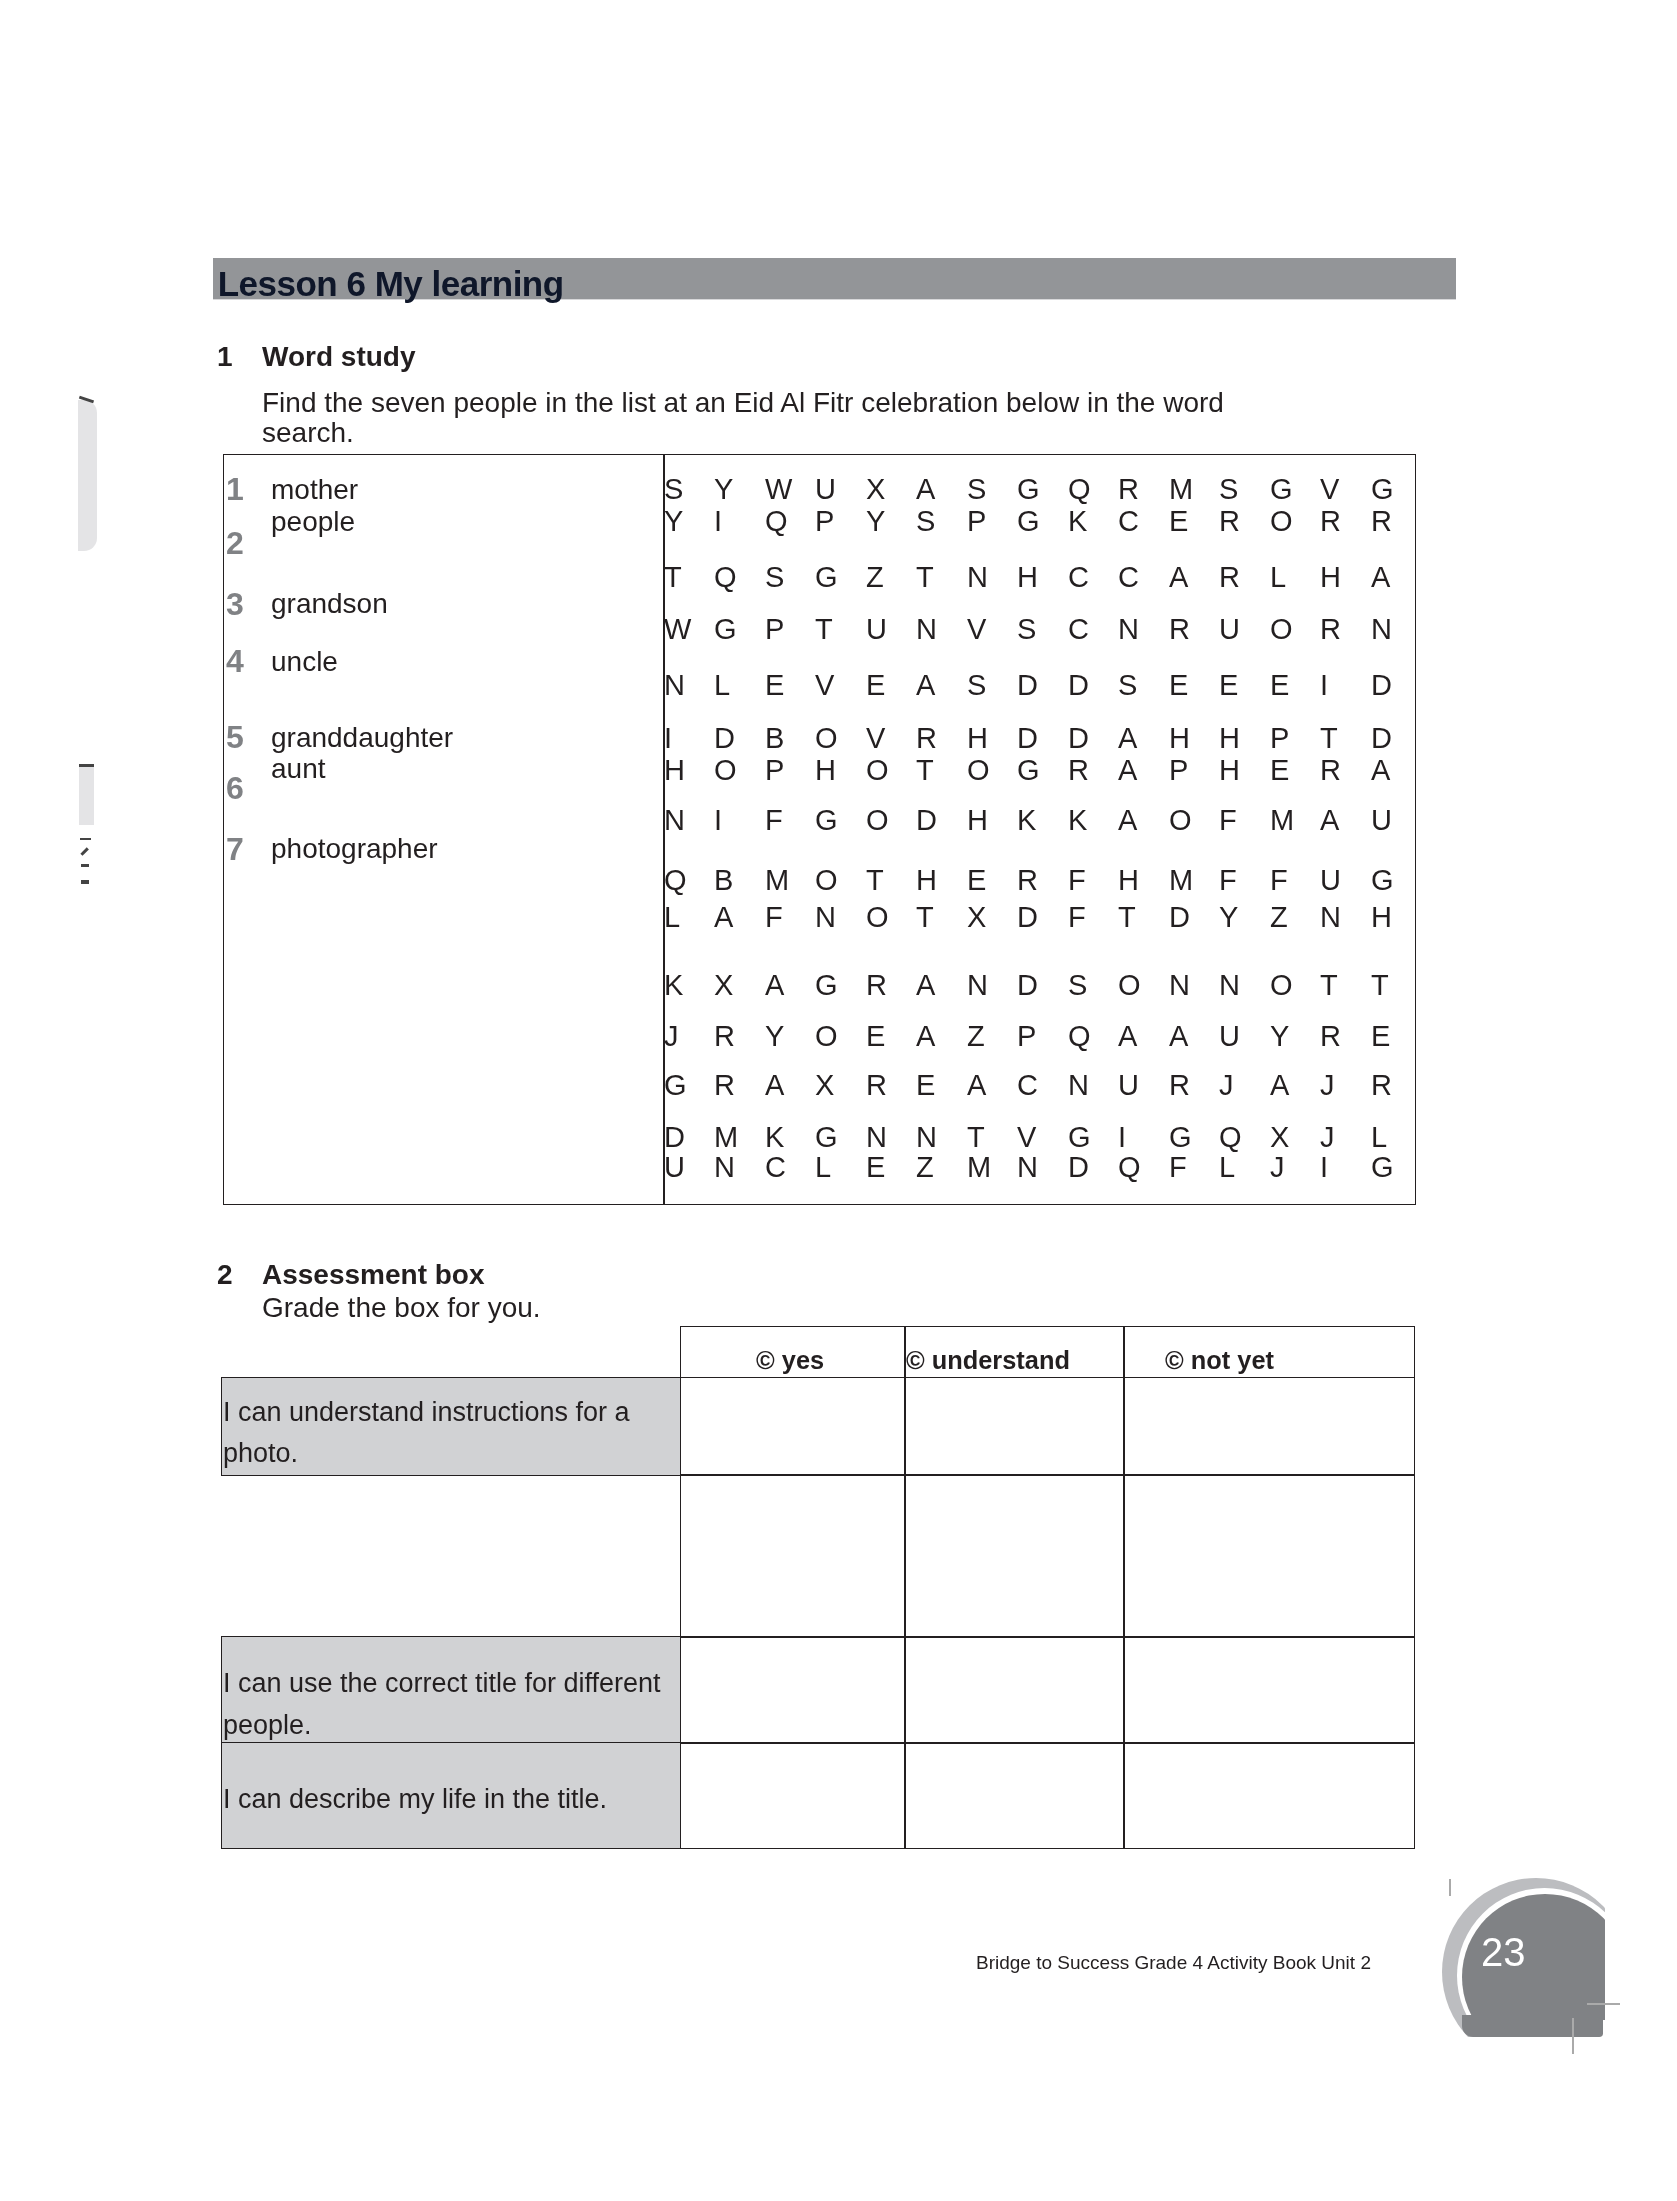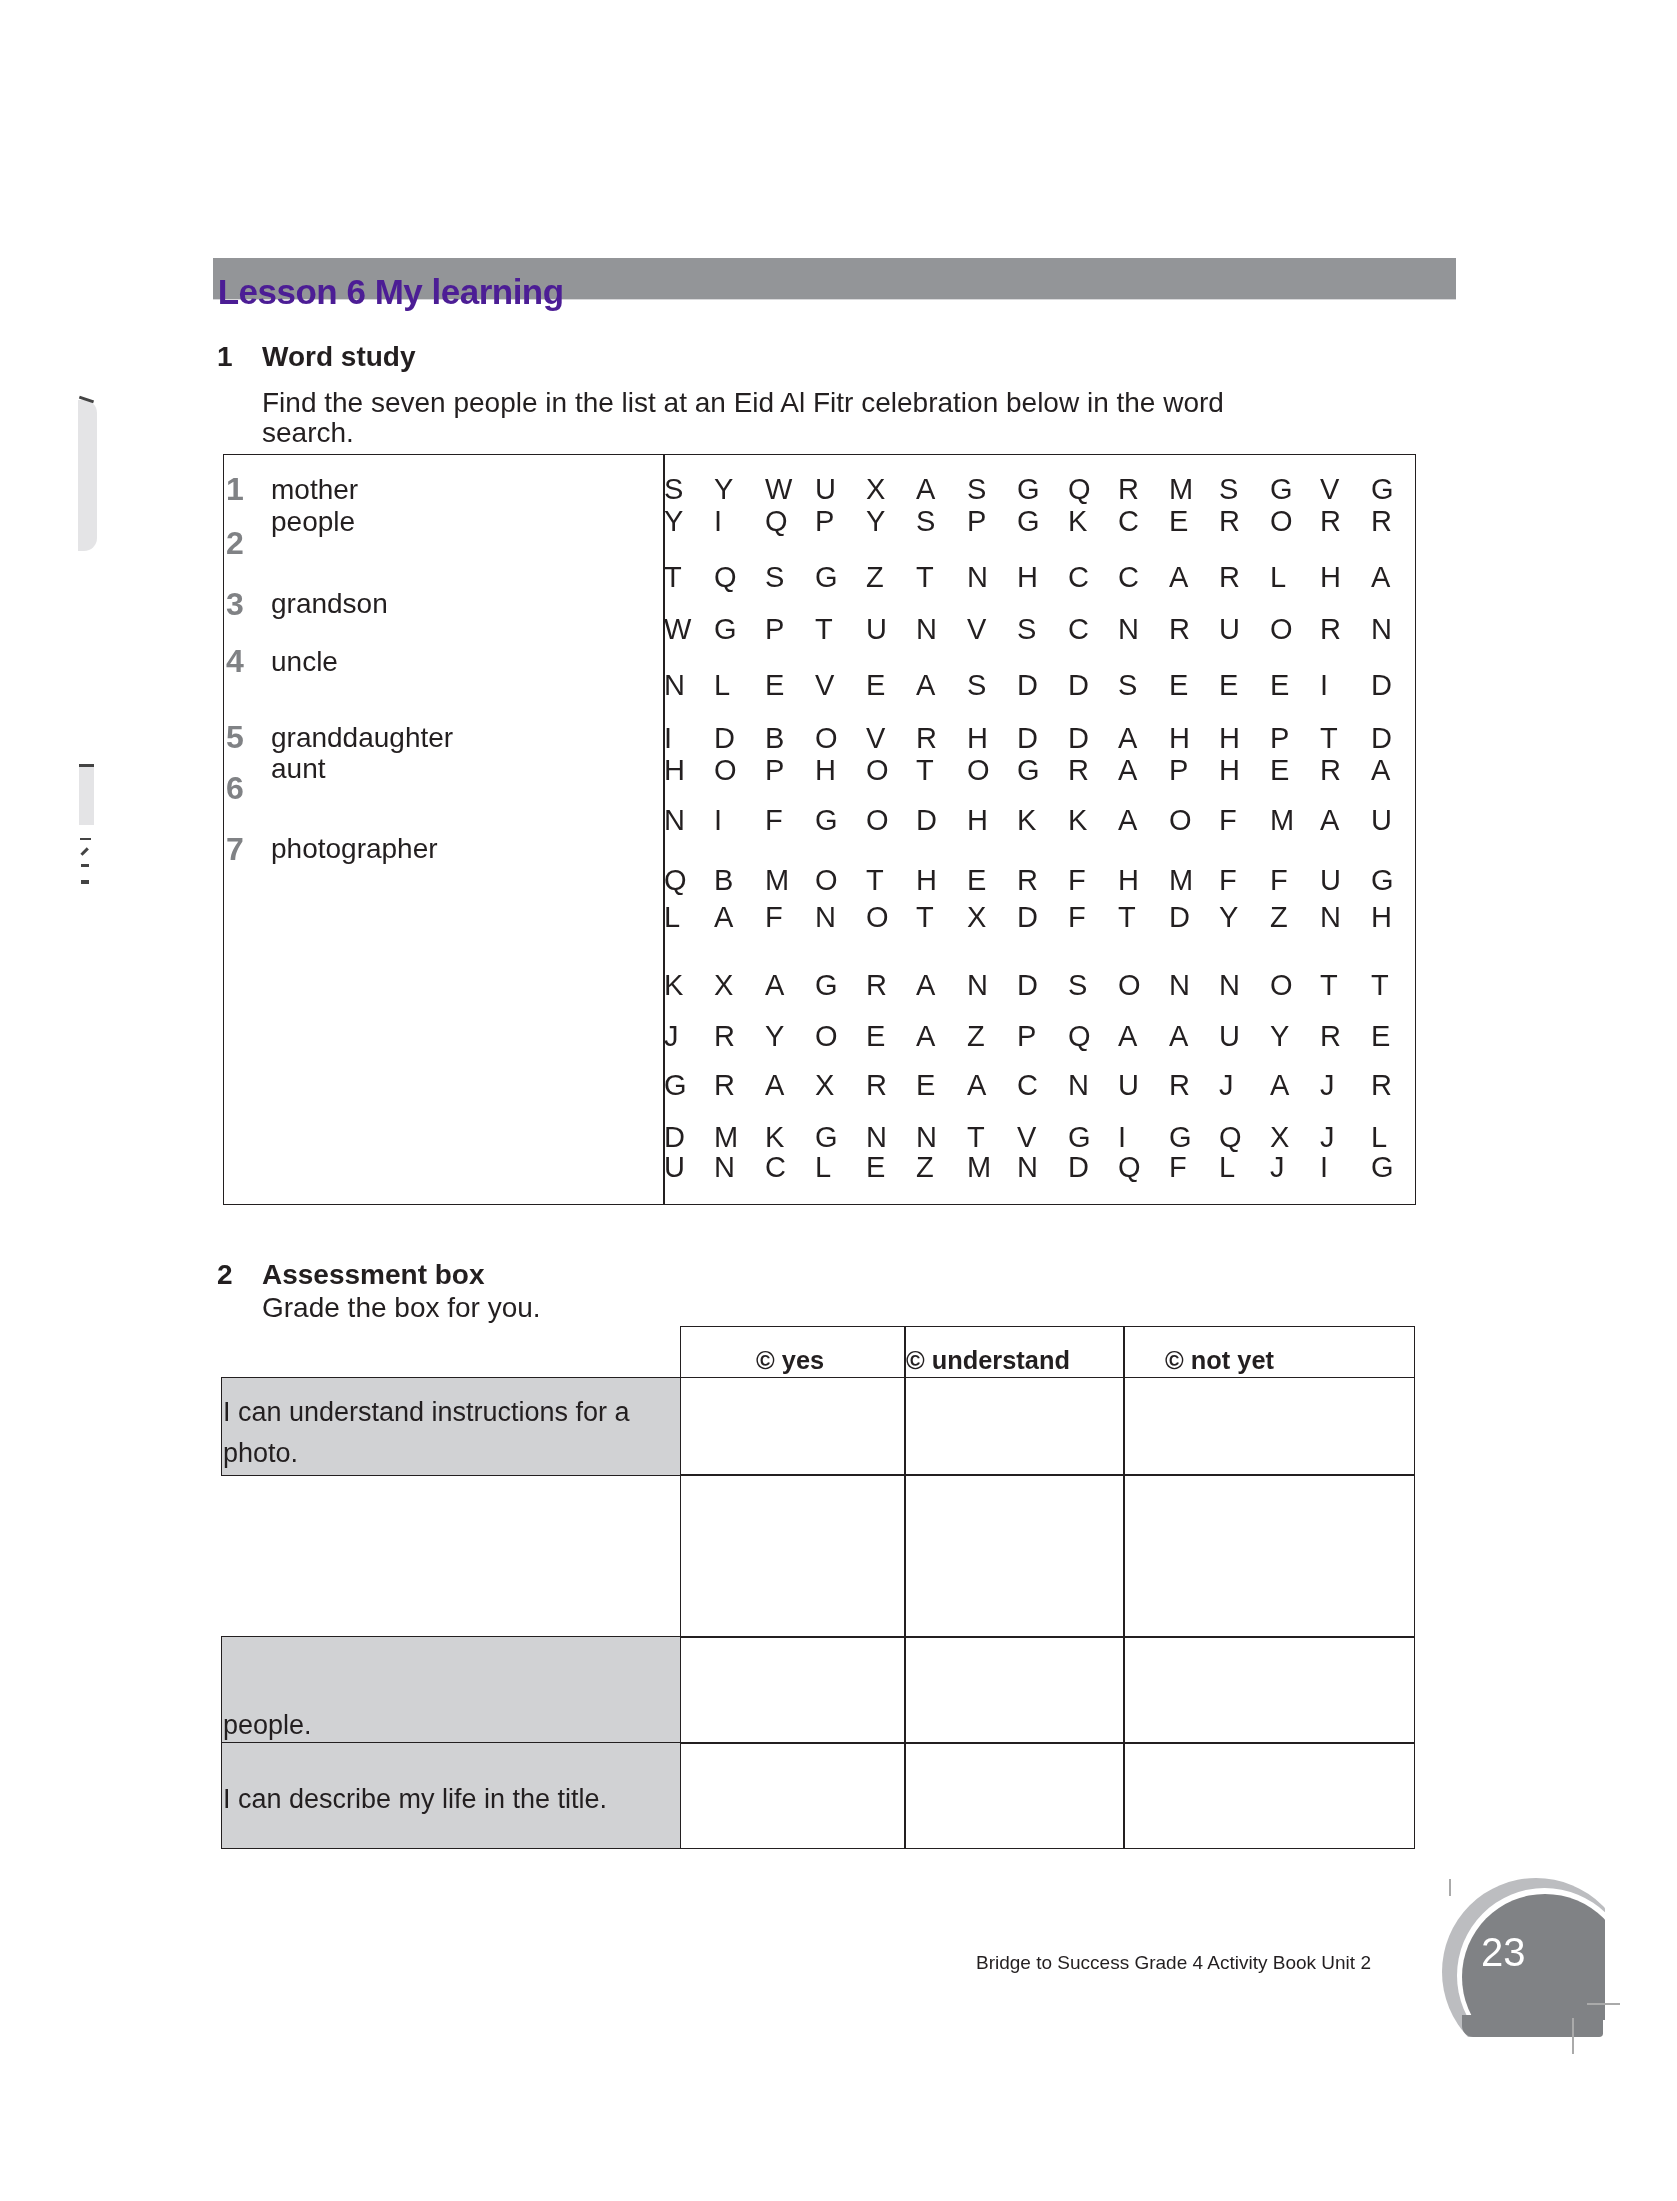--- a/index.html
+++ b/index.html
@@ -11,22 +11,22 @@
   .abs { position: absolute; }
   
   .scan-mark { position: absolute; background: #e4e4e6; }
   .scan-line { position: absolute; background: #444; height: 2.8px; }
 
   .title-bar {
     left: 213px; top: 258px; width: 1243px; height: 41px;
     background: #939598; border-bottom: 1.9px solid #d8d8da;
   }
   .title-bar span {
-    position: absolute; left: 4.7px; top: 14px;
-    color: #4c1d95; font-weight: bold; font-size: 35px; letter-spacing: -0.5px;
+    position: absolute; left: 4.7px; top: 6px;
+    color: #0f172a; font-weight: bold; font-size: 35px; letter-spacing: -0.5px;
   }
   .sec-num { font-weight: bold; font-size: 28px; }
   .sec-head { font-weight: bold; font-size: 28px; }
   .body-text { font-size: 28px; }
 
   .ws-table {
     left: 223px; top: 454px; width: 1193px; height: 751px;
     border: 1.9px solid #231f20; box-sizing: border-box;
   }
   .ws-divider { position: absolute; left: 439px; top: 0; bottom: 0; width: 1.9px; background: #231f20; }
@@ -381,20 +381,21 @@
   </div>
   <div class="a-cell" style="left:459px;top:51px;width:226px;height:99px;"></div>
   <div class="a-cell" style="left:683px;top:51px;width:221px;height:99px;"></div>
   <div class="a-cell" style="left:902px;top:51px;width:292px;height:99px;"></div>
 
   <div class="a-cell" style="left:459px;top:148px;width:226px;height:164px;"></div>
   <div class="a-cell" style="left:683px;top:148px;width:221px;height:164px;"></div>
   <div class="a-cell" style="left:902px;top:148px;width:292px;height:164px;"></div>
 
   <div class="a-cell a-shaded" style="left:0;top:310px;width:460px;height:108px;">
+    <div class="a-stmt" style="top:26px;">I can use the correct title for different</div>
     <div class="a-stmt" style="top:68px;">people.</div>
   </div>
   <div class="a-cell" style="left:459px;top:310px;width:226px;height:108px;"></div>
   <div class="a-cell" style="left:683px;top:310px;width:221px;height:108px;"></div>
   <div class="a-cell" style="left:902px;top:310px;width:292px;height:108px;"></div>
 
   <div class="a-cell a-shaded" style="left:0;top:416px;width:460px;height:107px;">
     <div class="a-stmt" style="top:36px;">I can describe my life in the title.</div>
   </div>
   <div class="a-cell" style="left:459px;top:416px;width:226px;height:107px;"></div>

